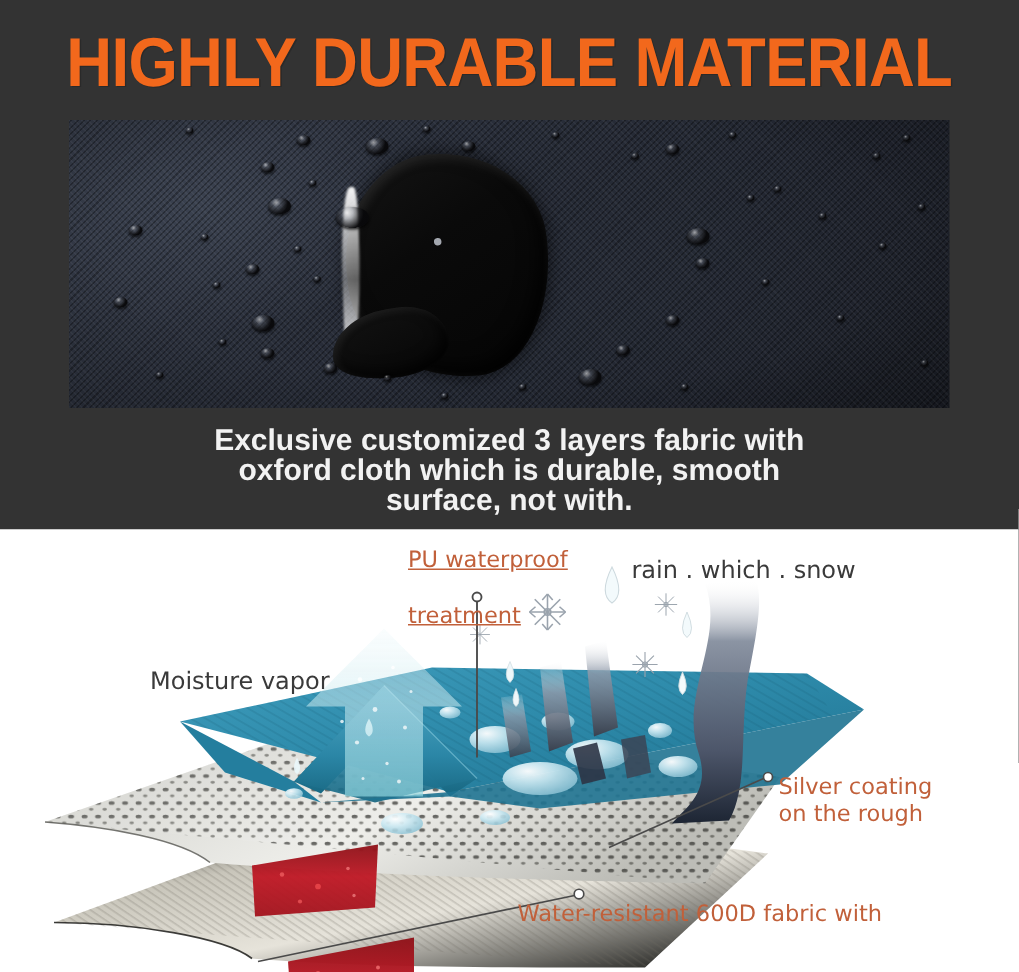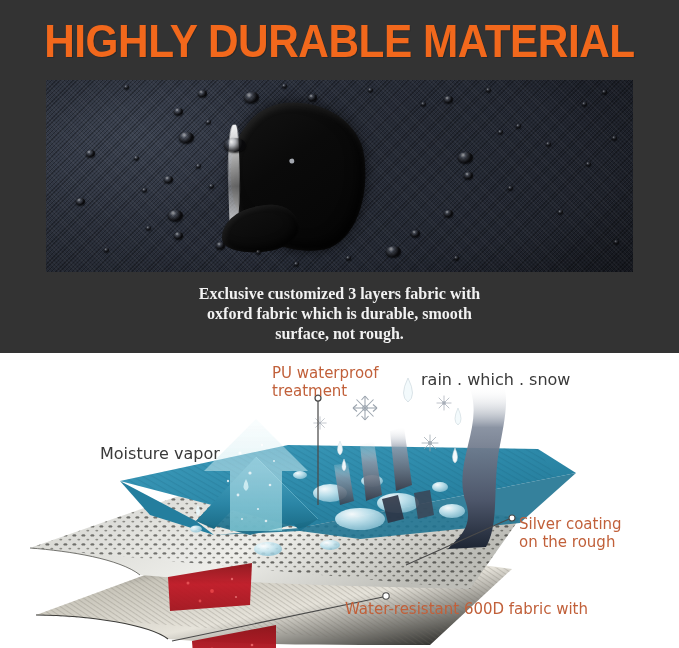--- a/index.html
+++ b/index.html
@@ -81,22 +81,22 @@
   }
   .drop.sm{width:5px;height:4px;}
   .drop.md{width:9px;height:7px;}
   .drop.lg{width:15px;height:11px;}
   .drop.xl{width:22px;height:14px;}
 
   
   .subtitle{
     position:absolute;left:0;top:284px;width:679px;text-align:center;
     color:#f2f2f2;
-    font-family:Liberation Serif, serif;
-    font-weight:bold;font-size:16px;line-height:20px;
+    font-family:Liberation Sans, sans-serif;
+    font-weight:bold;font-size:20px;line-height:20px;
   }
   .subtitle .l{display:block;}
 
   
   .light-panel{
     position:absolute;left:0;top:353px;width:679px;height:295px;
     background:#ffffff;overflow:hidden;
   }
   .diagram{position:absolute;left:0;top:0;width:679px;height:295px;}
 
@@ -106,21 +106,21 @@
     color:#3a3a3a;font-size:16px;
     font-family:"DejaVu Sans","Liberation Sans",sans-serif;
     font-weight:400;
   }
   .dlabel.terra{
     color:#C1603A;font-size:15px;line-height:18px;
     font-family:"DejaVu Sans","Liberation Sans",sans-serif;
     font-weight:400;
   }
   .lab-moisture{left:100px;top:43px;margin-top:48px;}
-  .lab-pu{left:272px;top:11px;}
+  .lab-pu{left:272px;top:11px;text-decoration:underline;}
   .lab-rain{left:421px;top:17px;}
   .lab-silver-abs{position:absolute;left:519px;top:162px;}
   .lab-fabric-abs{position:absolute;left:345px;top:247px;}
 </style>
 </head>
 <body>
 
 <div id="page">
 
   <div class="dark-panel">
@@ -178,22 +178,22 @@
       <div class="drop sm" style="left:540px;top:82px;"></div>
       <div class="drop sm" style="left:566px;top:56px;"></div>
       <div class="drop sm" style="left:568px;top:160px;"></div>
       <div class="drop sm" style="left:248px;top:182px;"></div>
 
       <div class="photo-vig"></div>
     </div>
 
     <div class="subtitle">
       <span class="l">Exclusive customized 3 layers fabric with</span>
-      <span class="l">oxford fabric which is durable, smooth</span>
-      <span class="l">surface, not rough.</span>
+      <span class="l">oxford cloth which is durable, smooth</span>
+      <span class="l">surface, not with.</span>
     </div>
   </div>
 
   <div class="light-panel">
 
     <svg class="diagram" viewBox="0 0 679 295">
       <defs>
         <linearGradient id="tealTop" x1="0" y1="0" x2="1" y2="1">
           <stop offset="0%" stop-color="#3E9CBC"></stop>
           <stop offset="45%" stop-color="#2E8BAB"></stop>
@@ -424,21 +424,21 @@
 
         <line x1="172" y1="288" x2="383" y2="244" stroke="#4a4a4a" stroke-width="1.1"></line>
         <circle cx="386" cy="243" r="3.2" fill="#ffffff" stroke="#4a4a4a" stroke-width="1.1"></circle>
       </g>
     </svg>
 
     <div class="dlabel grey lab-moisture">Moisture vapor</div>
 
     <div class="dlabel terra lab-pu">
       <span style="display:block;">PU waterproof</span>
-      <span style="display:block;">treatment</span>
+      <span style="display:block;margin-top:19px;">treatment</span>
     </div>
 
     <div class="dlabel grey lab-rain">rain . which . snow</div>
 
     <div class="dlabel terra lab-silver-abs">
       <span style="display:block;">Silver coating</span>
       <span style="display:block;">on the rough</span>
     </div>
 
     <div class="dlabel terra lab-fabric-abs">Water-resistant 600D fabric with</div>

